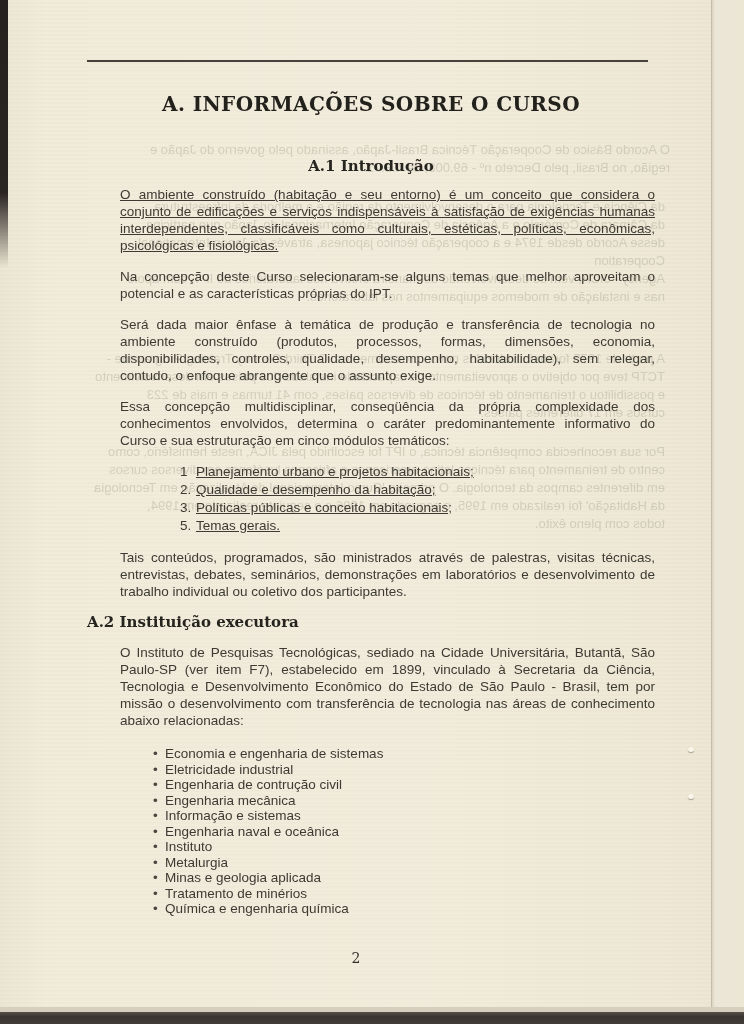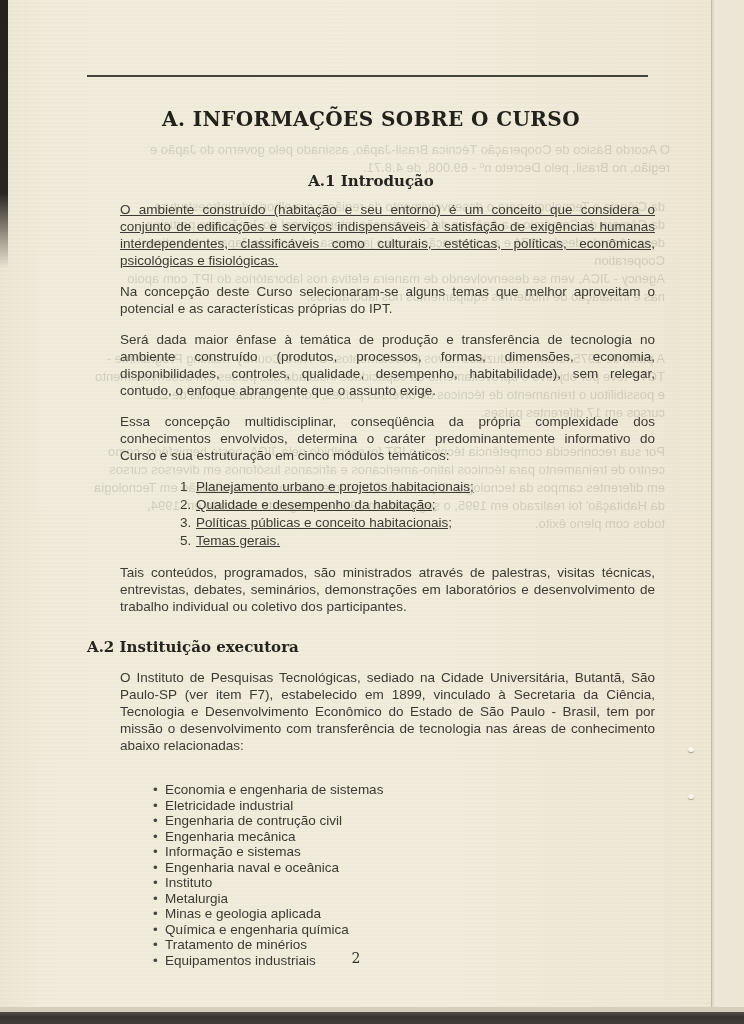--- a/index.html
+++ b/index.html
@@ -28,42 +28,42 @@
 
   
   .bleed-block{
     position:absolute;transform:scaleX(-1);
     color:#a8a893;opacity:.42;filter:blur(.6px);
     font-size:13px;line-height:18px;white-space:pre-line;text-align:left;
     pointer-events:none;
   }
 
   
-  .content{position:absolute;left:87px;top:15px;width:568px;}
+  .content{position:absolute;left:87px;top:0;width:568px;}
   .rule{margin-top:60px;width:561px;height:2px;background:#46433b;}
   .title{
     margin:31px 0 0 0;text-align:center;
     font-family:"DejaVu Serif","Liberation Serif",serif;font-weight:bold;
     font-size:20px;line-height:22px;letter-spacing:.4px;color:#23211c;
   }
   .sec-heading{
     margin:0;font-family:"DejaVu Serif","Liberation Serif",serif;font-weight:bold;
     font-size:15px;line-height:16px;color:#26241e;
   }
   .h-a1{margin-top:43px;text-align:center;}
-  .h-a2{margin-top:24px;}
+  .h-a2{margin-top:14px;}
   .para{
     margin:14px 0 0 33px;width:535px;
     font-size:13.5px;line-height:17px;text-align:justify;color:#3d3a33;
   }
   .para.first{margin-top:12px;text-decoration:underline;}
   ol.numbered{margin:14px 0 0 93px;padding:0;list-style:none;text-decoration:underline;}
   ol.numbered li{font-size:13.5px;line-height:18px;}
   ol.numbered .num{display:inline-block;width:16px;}
-  ul.bullets{margin:28px 0 0 66px;padding:0;list-style:none;}
+  ul.bullets{margin:17px 0 0 66px;padding:0;list-style:none;}
   ul.bullets li{font-size:13.5px;line-height:15.5px;}
   ul.bullets .bullet{display:inline-block;width:12px;color:#4a473f;}
   .page-number{
     position:absolute;left:0;top:950px;width:712px;text-align:center;
     font-family:"DejaVu Serif","Liberation Serif",serif;font-size:14px;color:#33302a;
   }
 </style>
 </head>
 <body>
 
@@ -114,23 +114,22 @@
   <ul class="bullets">
     <li><span class="bullet">•</span><span>Economia e engenharia de sistemas</span></li>
     <li><span class="bullet">•</span><span>Eletricidade industrial</span></li>
     <li><span class="bullet">•</span><span>Engenharia de contrução civil</span></li>
     <li><span class="bullet">•</span><span>Engenharia mecânica</span></li>
     <li><span class="bullet">•</span><span>Informação e sistemas</span></li>
     <li><span class="bullet">•</span><span>Engenharia naval e oceânica</span></li>
     <li><span class="bullet">•</span><span>Instituto</span></li>
     <li><span class="bullet">•</span><span>Metalurgia</span></li>
     <li><span class="bullet">•</span><span>Minas e geologia aplicada</span></li>
+    <li><span class="bullet">•</span><span>Tratamento de minérios</span></li>
     <li><span class="bullet">•</span><span>Química e engenharia química</span></li>
-    <li><span class="bullet">•</span><span>Tratamento de minérios</span></li>
-    <li><span class="bullet">•</span><span>Equipamentos industriais</span></li>
   </ul>
 </div>
 
 <div class="page-number">2</div>
 
 <div class="edge-left"></div>
 <div class="edge-right-strip"></div>
 <div class="speck s1"></div>
 <div class="speck s2"></div>
 <div class="edge-bottom-light"></div>

